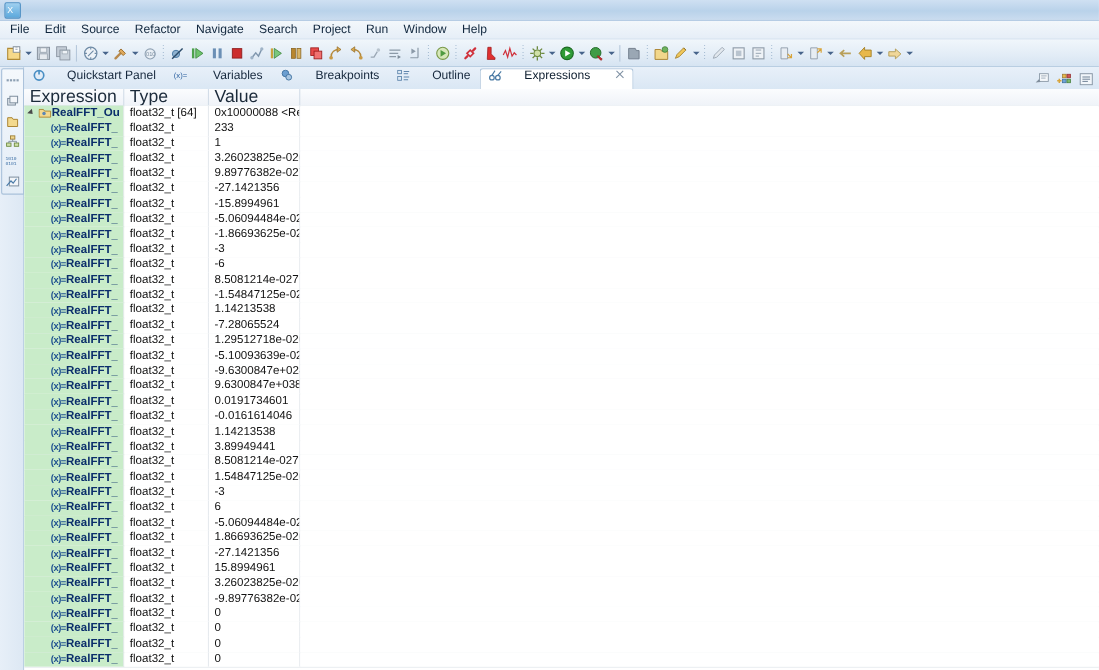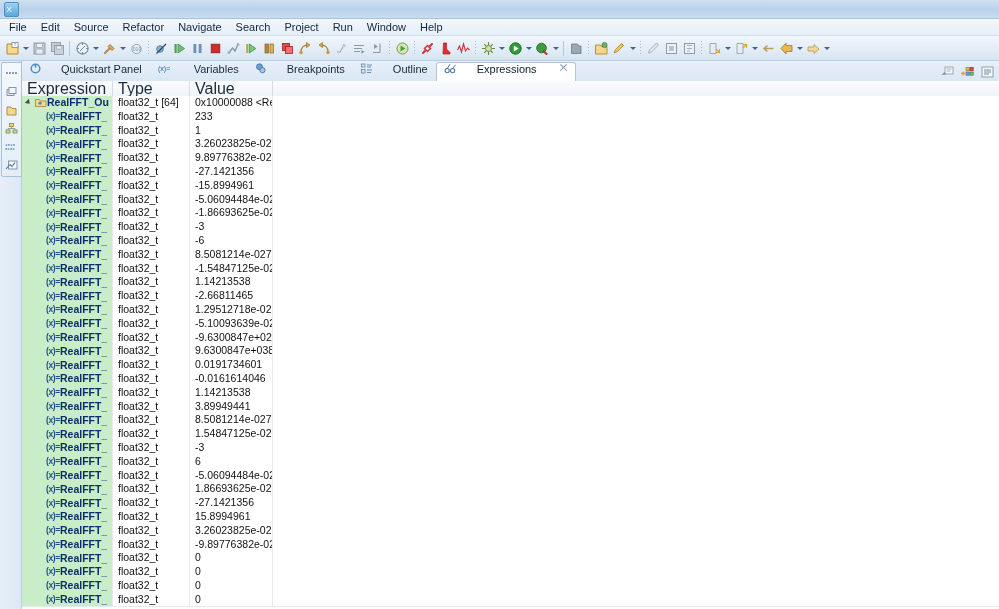--- a/index.html
+++ b/index.html
@@ -673,21 +673,21 @@
               <div class="cell c2">1.14213538</div>
               <div class="cell c3"></div>
             </div>
             <div class="row child">
               <div class="cell c0">
                 <span class="indent2"></span>
                 <span class="vicon">(x)=</span>
                 <span class="exprtxt">RealFFT_</span>
               </div>
               <div class="cell c1">float32_t</div>
-              <div class="cell c2">-2.66811465</div>
+              <div class="cell c2">-7.28065524</div>
               <div class="cell c3"></div>
             </div>
             <div class="row child">
               <div class="cell c0">
                 <span class="indent2"></span>
                 <span class="vicon">(x)=</span>
                 <span class="exprtxt">RealFFT_</span>
               </div>
               <div class="cell c1">float32_t</div>
               <div class="cell c2">1.29512718e-026</div>

